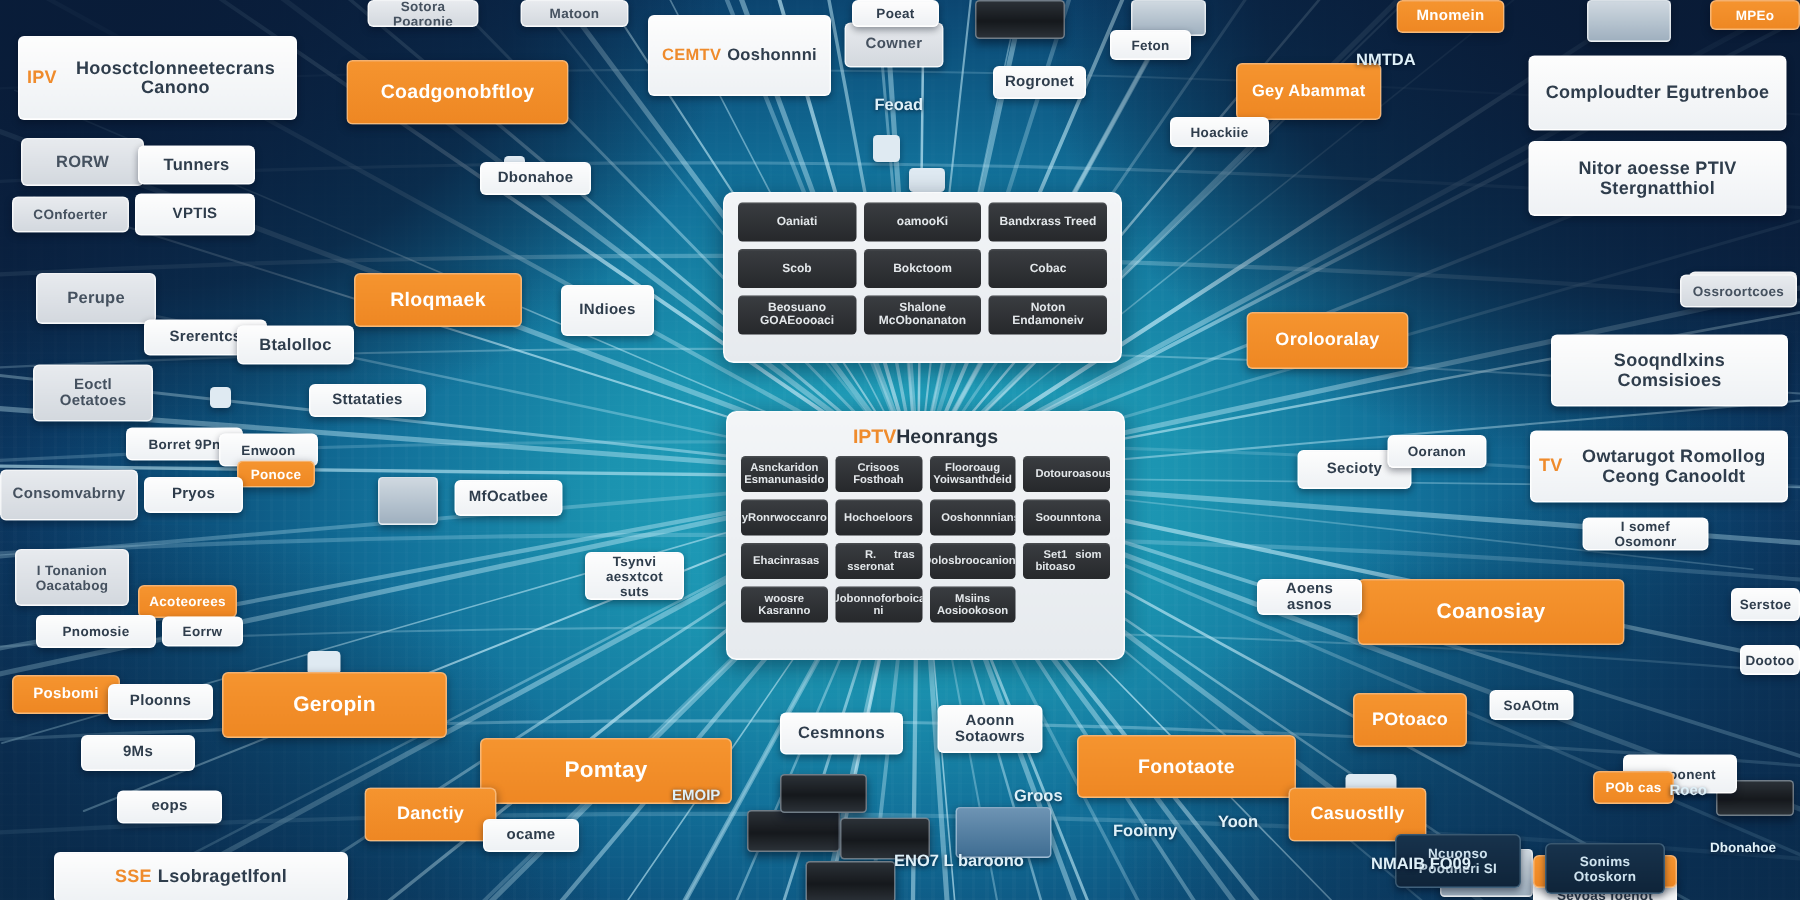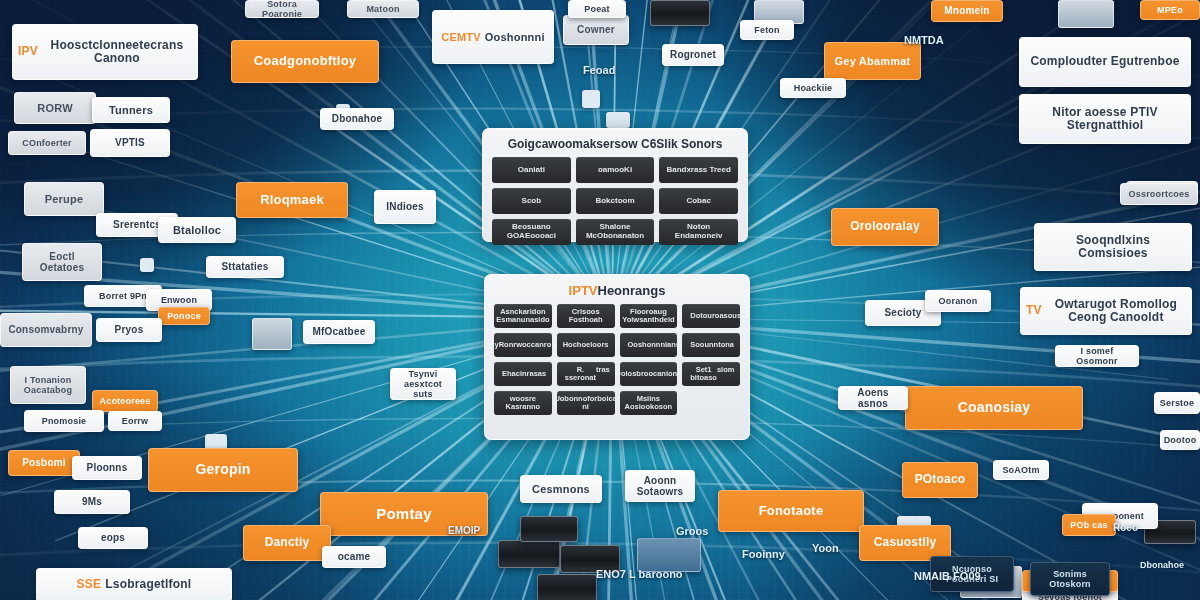--- a/index.html
+++ b/index.html
@@ -449,23 +449,20 @@
       <div class="freetext" style="left: 742px; top: 548px; font-size: 11px;">Fooinny</div>
       <div class="freetext" style="left: 812px; top: 542px; font-size: 11px;">Yoon</div>
       <div class="freetext" style="left: 596px; top: 568px; font-size: 11px;">ENO7 L baroono</div>
       <div class="freetext" style="left: 448px; top: 525px; font-size: 10px;">EMOIP</div>
       <div class="freetext" style="left: 1113px; top: 522px; font-size: 10px;">Roeo</div>
       <div class="freetext" style="left: 914px; top: 570px; font-size: 11px;">NMAIB FO09</div>
       <div class="freetext" style="left: 1140px; top: 560px; font-size: 9px;">Dbonahoe</div>
     </div>
 
   <div class="panel" id="panel-top" style="left:482px;top:128px;width:266px;height:114px;">
-    <div class="panel-title" style="font-size:12px;">
-      <span class="accent"></span><span>Goigcawoomaksersow C6Slik Sonors</span>
-    </div>
     <div class="cells" style="grid-template-columns:repeat(3,1fr);grid-auto-rows:26px;font-size:8px;">
         <div class="cell">
           <span>Oaniati</span>
         </div>
         <div class="cell">
           <span>oamooKi</span>
         </div>
         <div class="cell">
           <span>Bandxrass Treed</span>
         </div>

